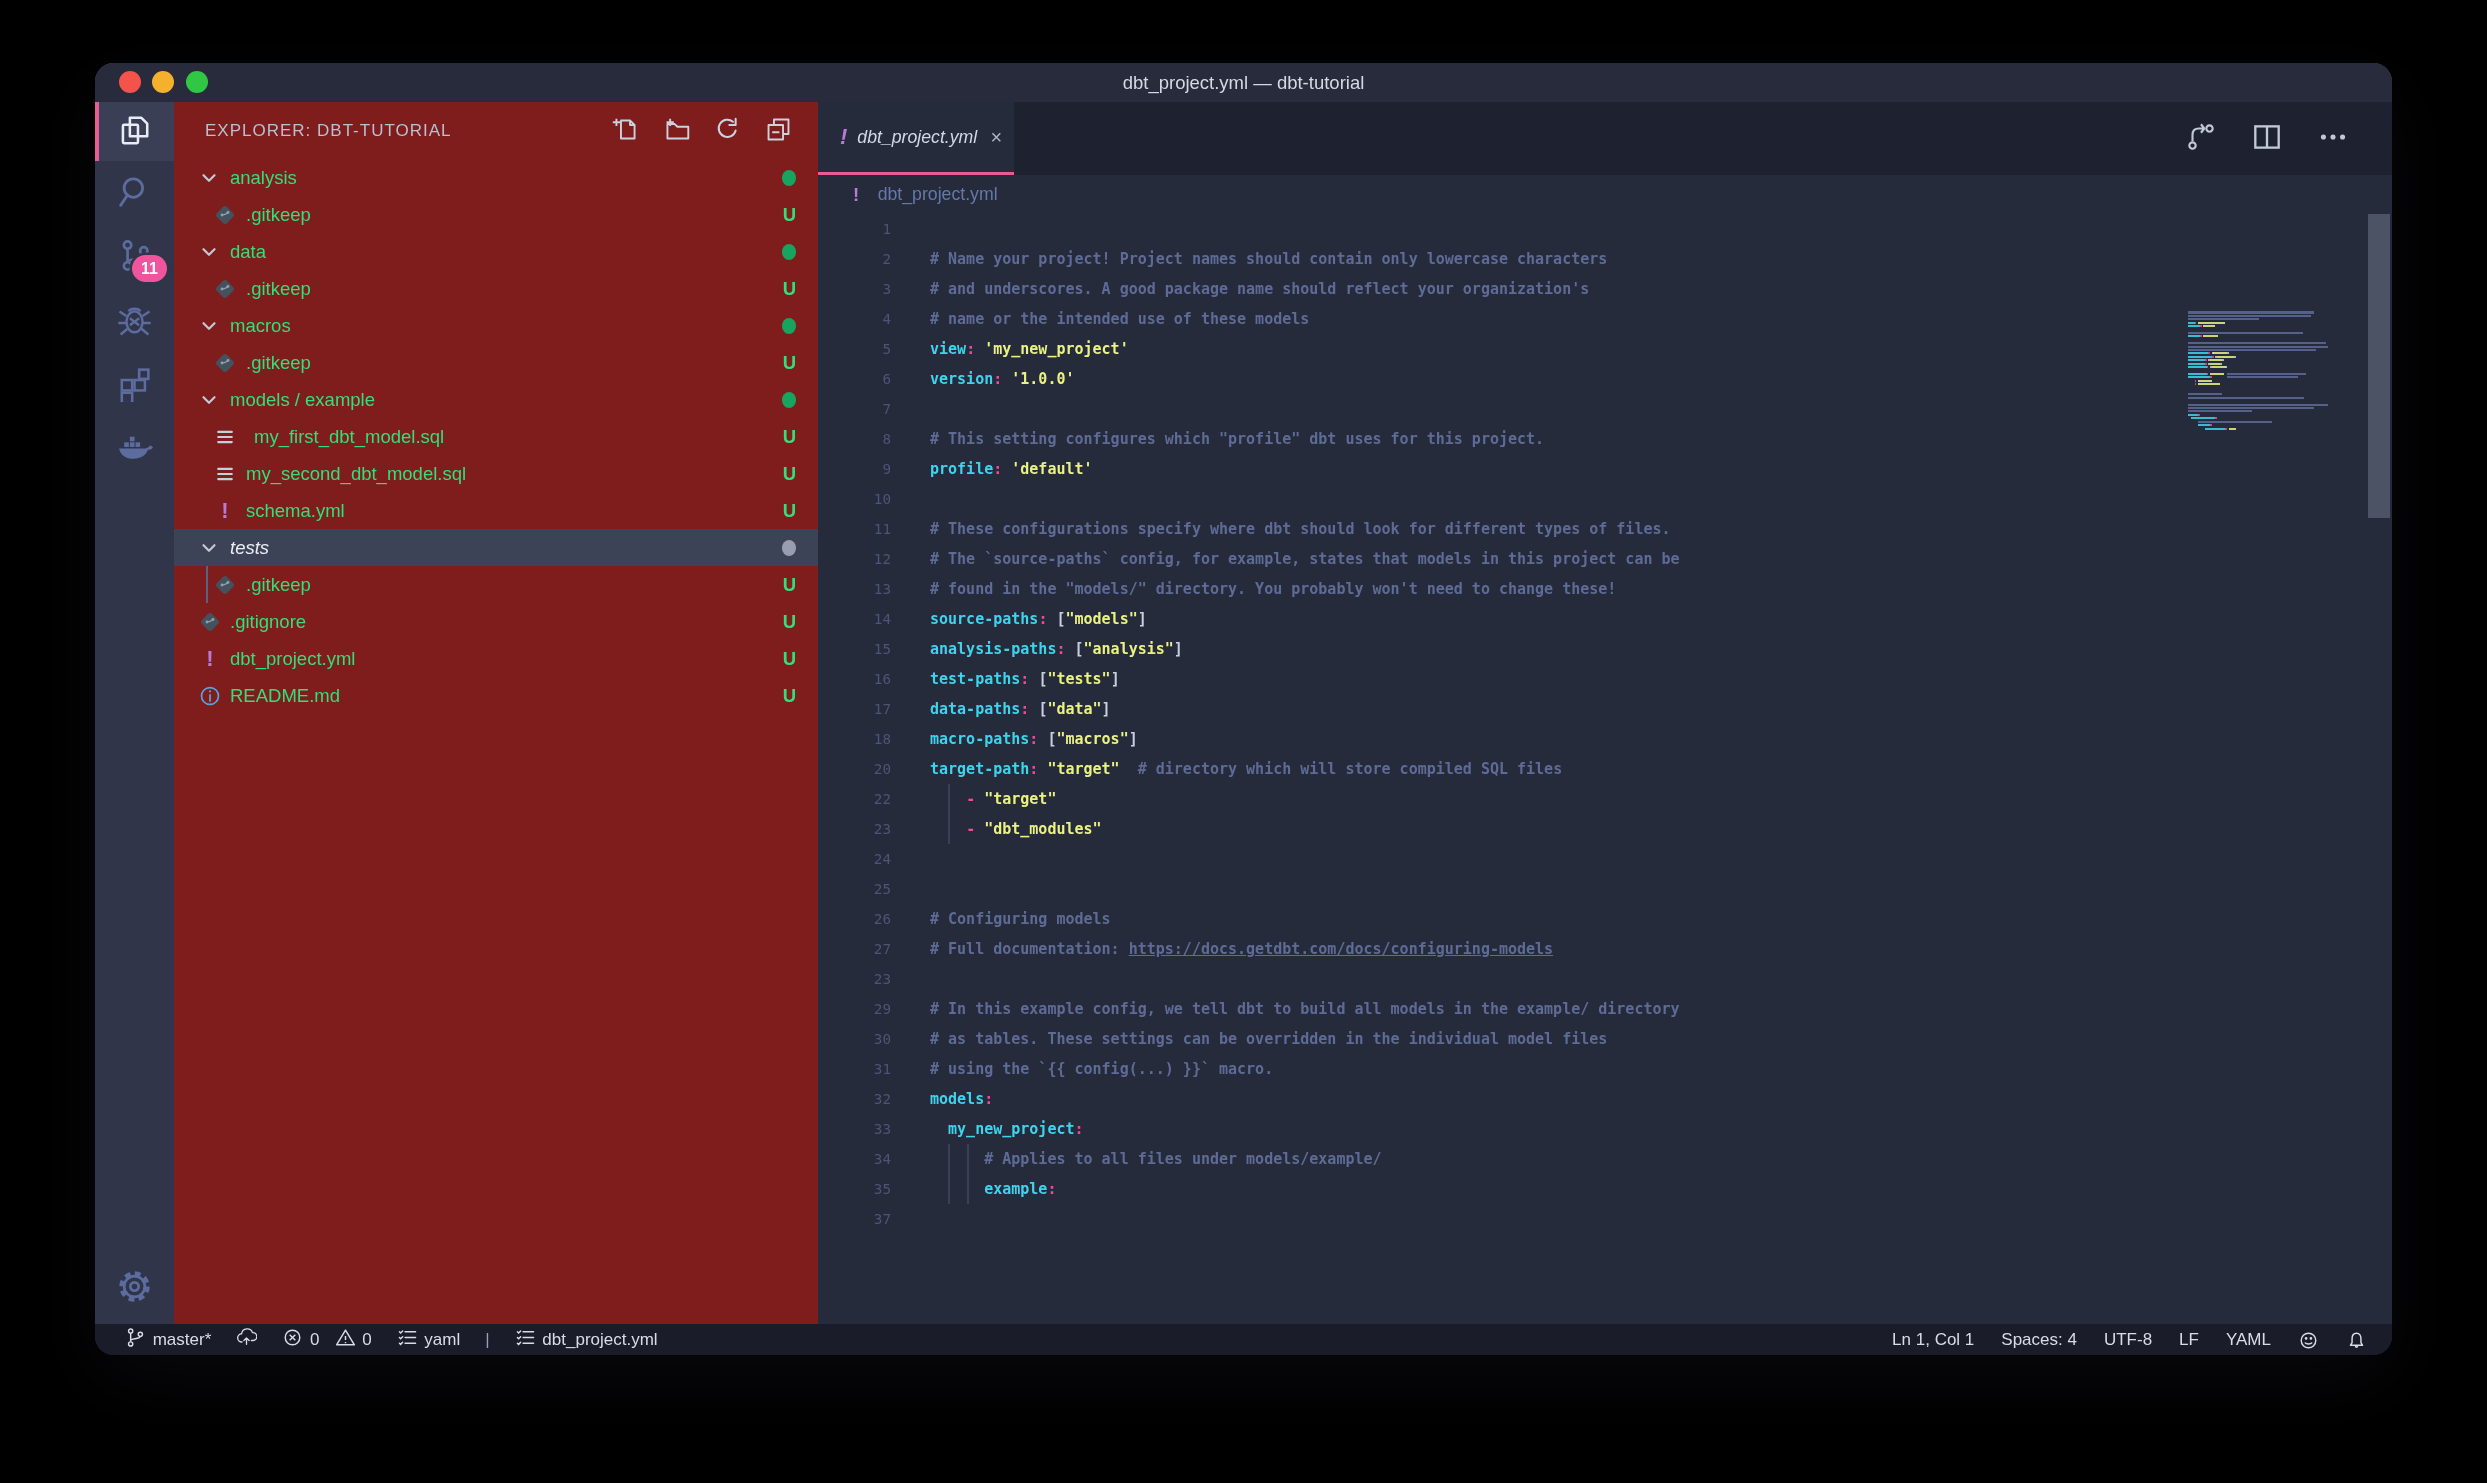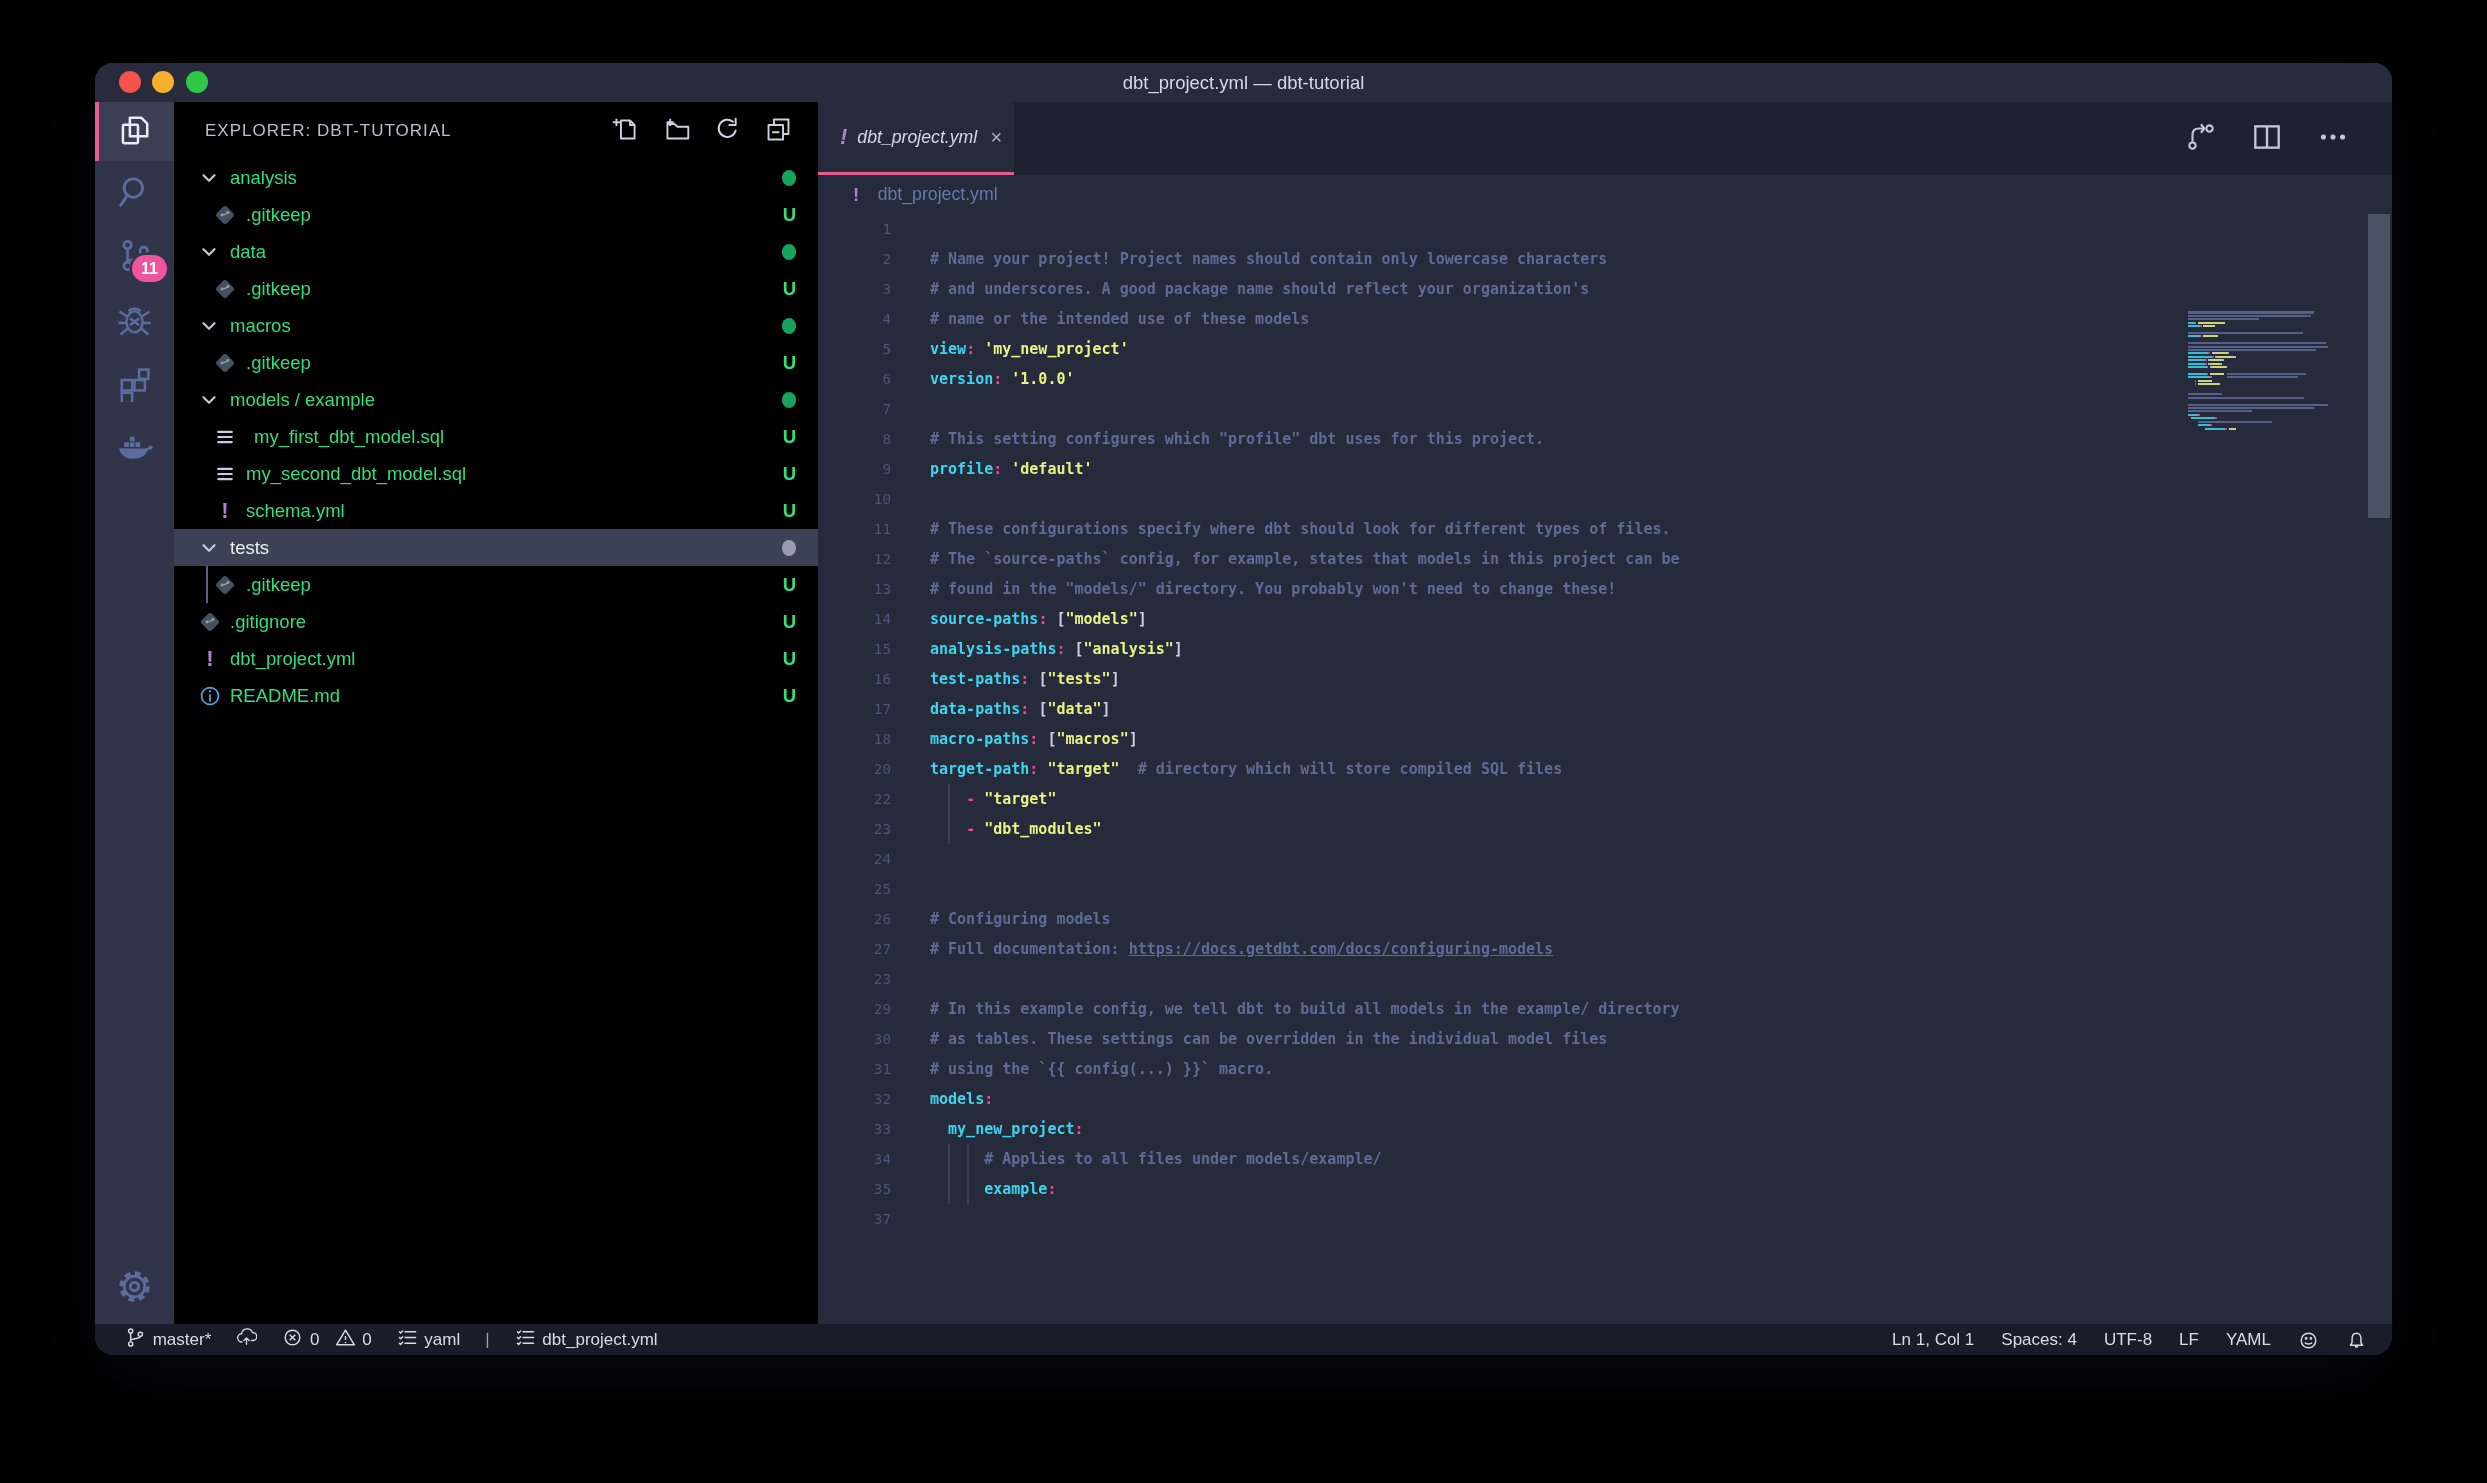--- a/index.html
+++ b/index.html
@@ -21,21 +21,21 @@
   .act-item.active{height:59px;background:#3a3f55;color:#e9ebf5;}
   .act-item.active::before{content:"";position:absolute;left:0;top:0;bottom:0;width:4.2px;background:var(--accent-pink,#ee5f99);}
   .act-item svg{width:37px;height:37px;}
   .act-badge{position:absolute;right:6.7px;bottom:6.7px;min-width:29px;height:27px;border-radius:14.3px;
              background:var(--badge-pink,#f0549c);color:#fff;font-size:16px;font-weight:700;
              display:flex;align-items:center;justify-content:center;padding:0 3.4px;box-shadow:0 0 0 2.5px #30354a;}
   .act-spacer{flex:1;}
   .act-gear{height:73px;display:flex;align-items:center;justify-content:center;color:#5d6c9e;}
   .act-gear svg{width:39px;height:39px;}
   
-  .sidebar{width:644px;background:#000000;flex:none;position:relative;overflow:hidden;}
+  .sidebar{width:644px;background:#7f1d1d;flex:none;position:relative;overflow:hidden;}
   .sb-header{height:57px;display:flex;align-items:center;padding:0 25px 0 31px;}
   .sb-header-title{font-size:17px;letter-spacing:1px;color:#b9bfd4;flex:1;white-space:nowrap;}
   .sb-header-icons{display:flex;gap:22px;color:#ccd1e0;}
   .sb-header-icons svg{width:29px;height:29px;}
   .tree{position:relative;}
   .tree-row{position:relative;height:37px;display:flex;align-items:center;font-size:18.5px;
             color:var(--untracked-green,#32df7b);}
   .tree-row.selected{background:#3d4356;color:#eceef5;}
   .tree-chevron{position:absolute;left:23.6px;width:22px;height:22px;color:#c3c8d6;}
   .tree-icon{position:absolute;width:22px;height:22px;display:flex;align-items:center;justify-content:center;}
@@ -275,21 +275,21 @@
               <span class="tree-icon" style="left: 40px;">
                 <span style="color:var(--yaml-purple);font-weight:800;font-size:22px;font-family:'Liberation Sans',sans-serif;">!</span>
               </span>
               <span class="tree-label" style="left: 72px;">schema.yml</span>
               <span class="tree-badge">U</span>
             </div>
             <div class="tree-row selected">
               <span class="tree-chevron"><svg viewBox="0 0 24 24" fill="none" stroke="currentColor" stroke-width="2.4" stroke-linecap="round" stroke-linejoin="round">
                   <path d="M6 9 l6 6 l6 -6"></path>
                 </svg></span>
-              <span class="tree-label" style="left: 56px;">tests</span>
+              <span class="tree-label" style="left: 56px; font-style: italic;">tests</span>
               <span class="tree-dot" style="background: var(--selected-dot-gray);"></span>
             </div>
             <div class="tree-row">
               <div class="tree-guide" style="background: rgb(89, 97, 128);"></div>
               <span class="tree-icon" style="left: 40px;">
                 <svg viewBox="0 0 26 26">
                   <rect x="4.6" y="4.6" width="16.8" height="16.8" rx="3.5" transform="rotate(45 13 13)" fill="#44525f"></rect>
                   <circle cx="9.5" cy="13" r="1.7" fill="#8fa0ad"></circle>
                   <circle cx="16.5" cy="10" r="1.7" fill="#8fa0ad"></circle>
                   <path d="M9.5 13 q4 0 7 -3" stroke="#8fa0ad" stroke-width="1.4" fill="none"></path>

